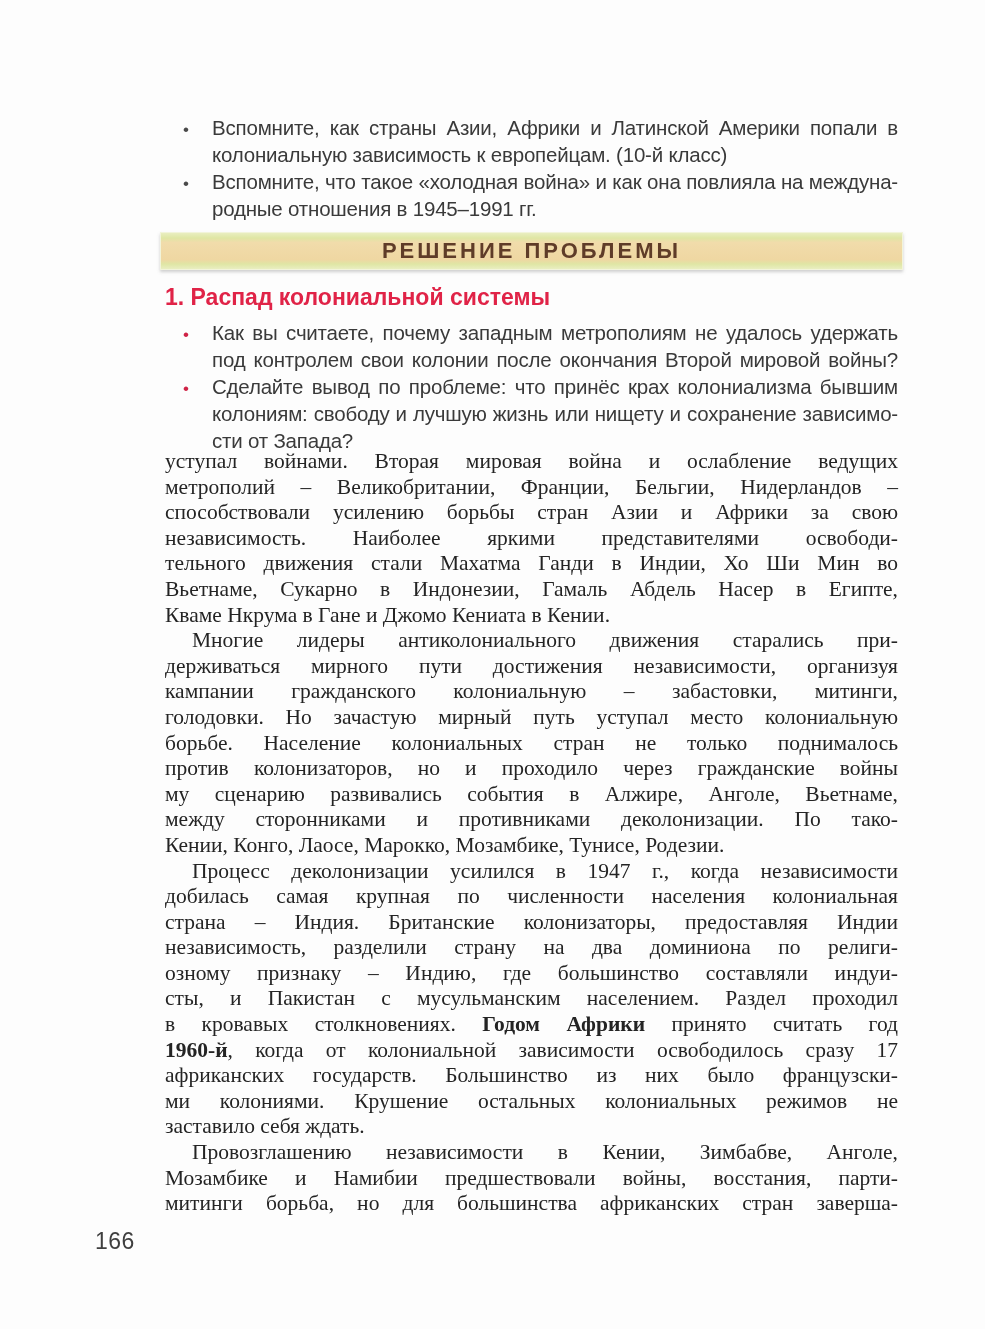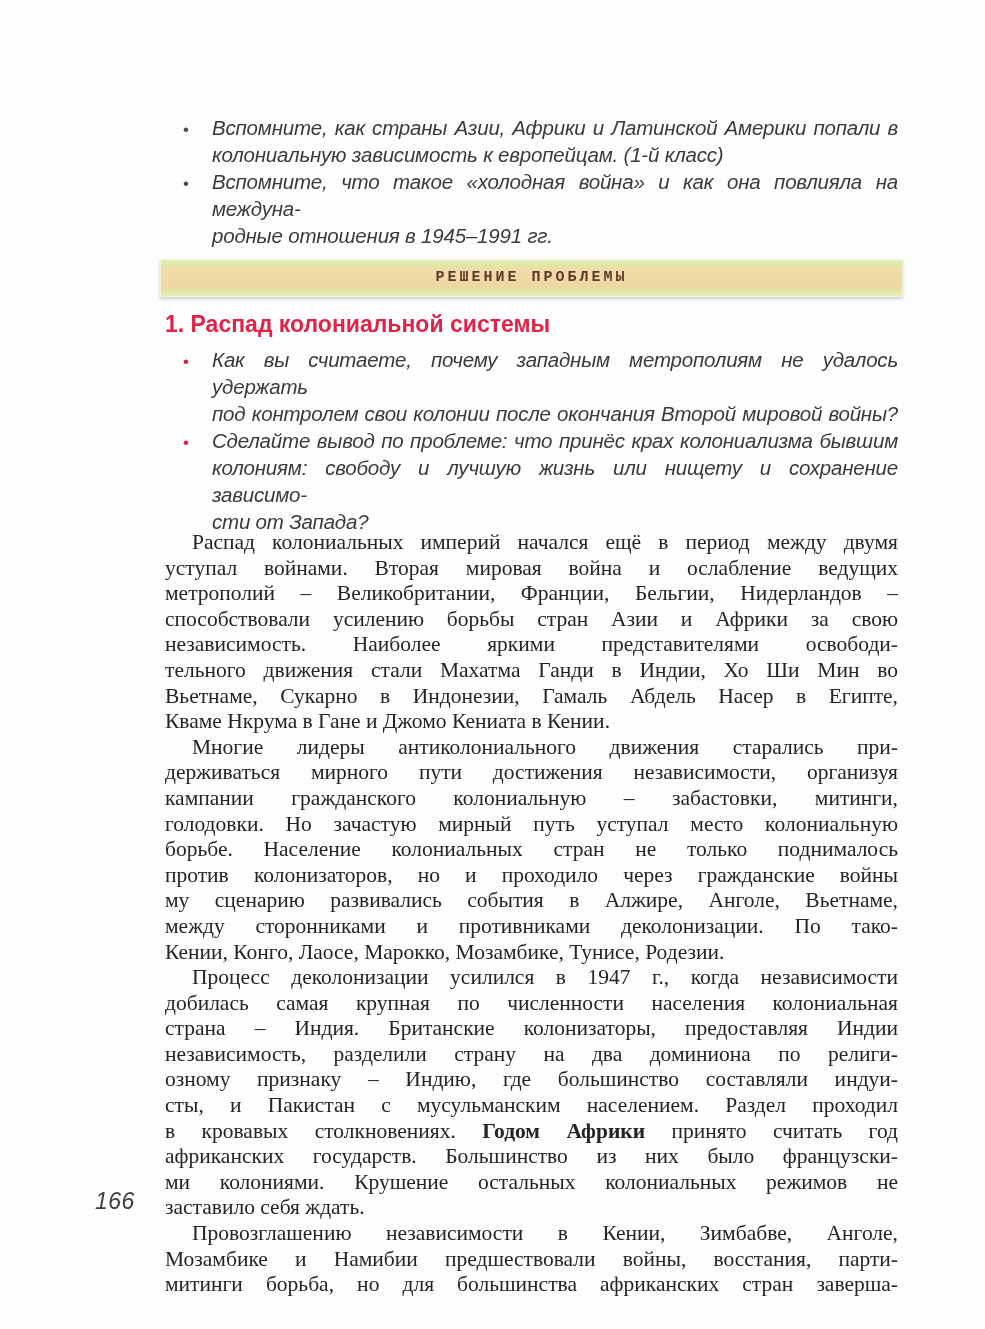--- a/index.html
+++ b/index.html
@@ -18,43 +18,43 @@
   ul.blist{list-style:none;margin:0;padding:0;}
   ul.blist li{position:relative;padding-left:47px;}
   ul.blist .marker{
     position:absolute;left:18px;top:2px;
     font-size:17px;line-height:27px;
   }
   ul.recall .marker{color:#4a4a4a;}
   ul.questions .marker{color:#cf2346;}
   .blist .ln{
     font-size:20.5px;line-height:27px;letter-spacing:-0.2px;
-    color:#3a3a3a;text-align:left;font-style:italic;
+    color:#3a3a3a;text-align:left;
   }
   .ln.just{text-align:justify;text-align-last:justify;}
 
   ul.recall{margin-top:114px;}
 
   
   .banner{
     margin-top:10px;
     margin-left:-5px;
     width:741px;height:36px;
     border:1px solid #f2f4da;
     background:linear-gradient(to bottom,
       #e9eec0 0%, #dfe6a4 14%,
       #f1dcab 26%, #efd7a2 74%,
       #dfe6a4 86%, #e9eec0 100%);
     box-shadow:0 2px 3px rgba(120,120,120,0.35);
     text-align:center;
   }
   .banner span{
-    font-family:Liberation Mono, monospace;
+    font-family:Liberation Sans, sans-serif;
     font-weight:bold;
-    font-size:15px;line-height:36px;
+    font-size:22px;line-height:36px;
     letter-spacing:3px;
     color:#5f3c28;
   }
 
   h2.heading{
     margin:14px 0 9px 0;
     font-size:23px;line-height:26px;
     font-weight:bold;
     color:#e02347;
   }
@@ -67,36 +67,36 @@
     font-size:21.5px;line-height:25.6px;
     color:#242424;
   }
   .bodytext .para{margin:0;}
   .bodytext .ln{text-align:left;}
   .bodytext .ln.just{text-align:justify;text-align-last:justify;}
   .bodytext .ln.ind{padding-left:27px;}
   .bodytext b{font-weight:bold;}
 
   .pagenum{
-    position:absolute;left:95px;top:1188px;
-    font-size:23px;color:#3f3f3f;letter-spacing:0.5px;font-style:italic;
+    position:absolute;left:95px;top:1228px;
+    font-size:23px;color:#3f3f3f;letter-spacing:0.5px;
   }
 </style>
 </head>
 <body>
 
 <div class="page">
   <div class="column">
 
     <ul class="blist recall">
         <li>
           <span class="marker">•</span>
           <div>
             <div class="ln just">Вспомните, как страны Азии, Африки и Латинской Америки попали в</div>
-            <div class="ln">колониальную зависимость к европейцам. (1-й класс)</div>
+            <div class="ln">колониальную зависимость к европейцам. (10-й класс)</div>
           </div>
         </li>
         <li>
           <span class="marker">•</span>
           <div>
             <div class="ln just">Вспомните, что такое «холодная война» и как она повлияла на междуна-</div>
             <div class="ln">родные отношения в 1945–1991 гг.</div>
           </div>
         </li>
       </ul>
@@ -120,21 +120,20 @@
           <div>
             <div class="ln just">Сделайте вывод по проблеме: что принёс крах колониализма бывшим</div>
             <div class="ln just">колониям: свободу и лучшую жизнь или нищету и сохранение зависимо-</div>
             <div class="ln">сти от Запада?</div>
           </div>
         </li>
       </ul>
 
     <div class="bodytext">
         <div class="para">
-          <div class="ln just ind"><span>Распад колониальных империй начался ещё в период между двумя</span></div>
           <div class="ln just"><span>уступал войнами. Вторая мировая война и ослабление ведущих</span></div>
           <div class="ln just"><span>метрополий – Великобритании, Франции, Бельгии, Нидерландов –</span></div>
           <div class="ln just"><span>способствовали усилению борьбы стран Азии и Африки за свою</span></div>
           <div class="ln just"><span>независимость. Наиболее яркими представителями освободи-</span></div>
           <div class="ln just"><span>тельного движения стали Махатма Ганди в Индии, Хо Ши Мин во</span></div>
           <div class="ln just"><span>Вьетнаме, Сукарно в Индонезии, Гамаль Абдель Насер в Египте,</span></div>
           <div class="ln"><span>Кваме Нкрума в Гане и Джомо Кениата в Кении.</span></div>
         </div>
         <div class="para">
           <div class="ln just ind"><span>Многие лидеры антиколониального движения старались при-</span></div>
@@ -148,20 +147,21 @@
           <div class="ln"><span>Кении, Конго, Лаосе, Марокко, Мозамбике, Тунисе, Родезии.</span></div>
         </div>
         <div class="para">
           <div class="ln just ind"><span>Процесс деколонизации усилился в 1947 г., когда независимости</span></div>
           <div class="ln just"><span>добилась самая крупная по численности населения колониальная</span></div>
           <div class="ln just"><span>страна – Индия. Британские колонизаторы, предоставляя Индии</span></div>
           <div class="ln just"><span>независимость, разделили страну на два доминиона по религи-</span></div>
           <div class="ln just"><span>озному признаку – Индию, где большинство составляли индуи-</span></div>
           <div class="ln just"><span>сты, и Пакистан с мусульманским населением. Раздел проходил</span></div>
           <div class="ln just"><span>в кровавых столкновениях. </span><b>Годом Африки</b><span> принято считать год</span></div>
+          <div class="ln just"><b>1960-й</b><span>, когда от колониальной зависимости освободилось сразу 17</span></div>
           <div class="ln just"><span>африканских государств. Большинство из них было французски-</span></div>
           <div class="ln just"><span>ми колониями. Крушение остальных колониальных режимов не</span></div>
           <div class="ln"><span>заставило себя ждать.</span></div>
         </div>
         <div class="para">
           <div class="ln just ind"><span>Провозглашению независимости в Кении, Зимбабве, Анголе,</span></div>
           <div class="ln just"><span>Мозамбике и Намибии предшествовали войны, восстания, парти-</span></div>
           <div class="ln just"><span>митинги борьба, но для большинства африканских стран заверша-</span></div>
         </div>
       </div>

